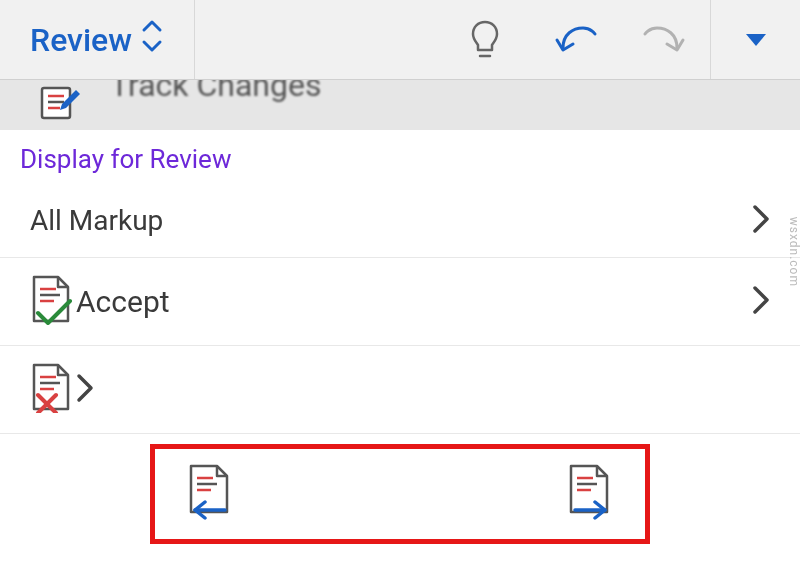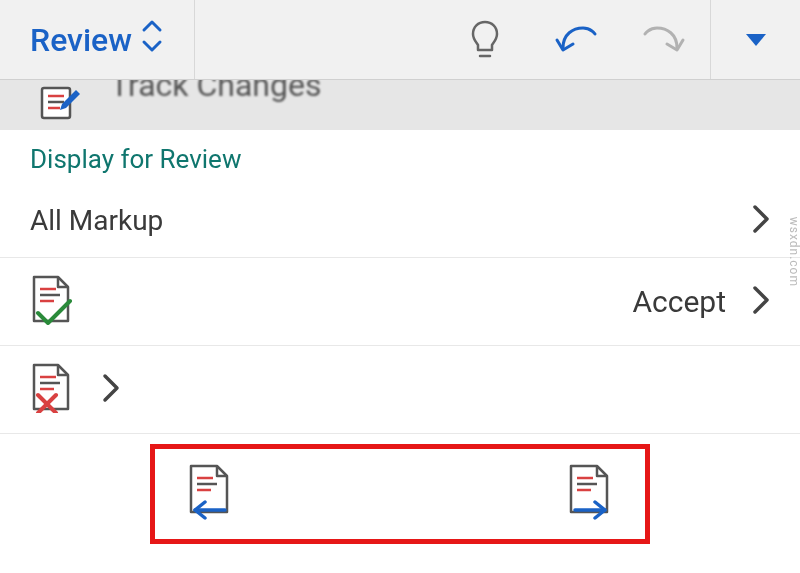--- a/index.html
+++ b/index.html
@@ -54,40 +54,39 @@
     }
     .tc-icon { flex: none; }
     .tc-text {
       font-size: 32px;
       color: #555;
       filter: blur(1px);
       transform: translateY(-20px);
       white-space: nowrap;
     }
     .section-label {
-      padding: 14px 30px 10px 30px;
+      padding: 14px 30px 10px 20px;
       font-size: 26px;
-      color: #0f766e;
+      color: #6d28d9;
     }
     .row {
       display: flex;
       align-items: center;
       min-height: 74px;
       padding: 0 30px;
       border-bottom: 1px solid #e8e8e8;
-      gap: 26px;
     }
     .row-text {
       font-size: 28px;
       color: #3a3a3a;
       flex: 1;
     }
     .chevron-right { flex: none; }
     .accept-row, .reject-row { min-height: 88px; }
-    .accept-row .row-text, .reject-row .row-text { font-size: 30px; text-align: right; }
+    .accept-row .row-text, .reject-row .row-text { font-size: 30px; }
     .nav-wrap {
       margin: 10px 150px 0 150px;
       border: 5px solid #e61717;
       height: 100px;
       display: flex;
       align-items: center;
       justify-content: space-between;
       padding: 0 30px;
     }
     .watermark {

